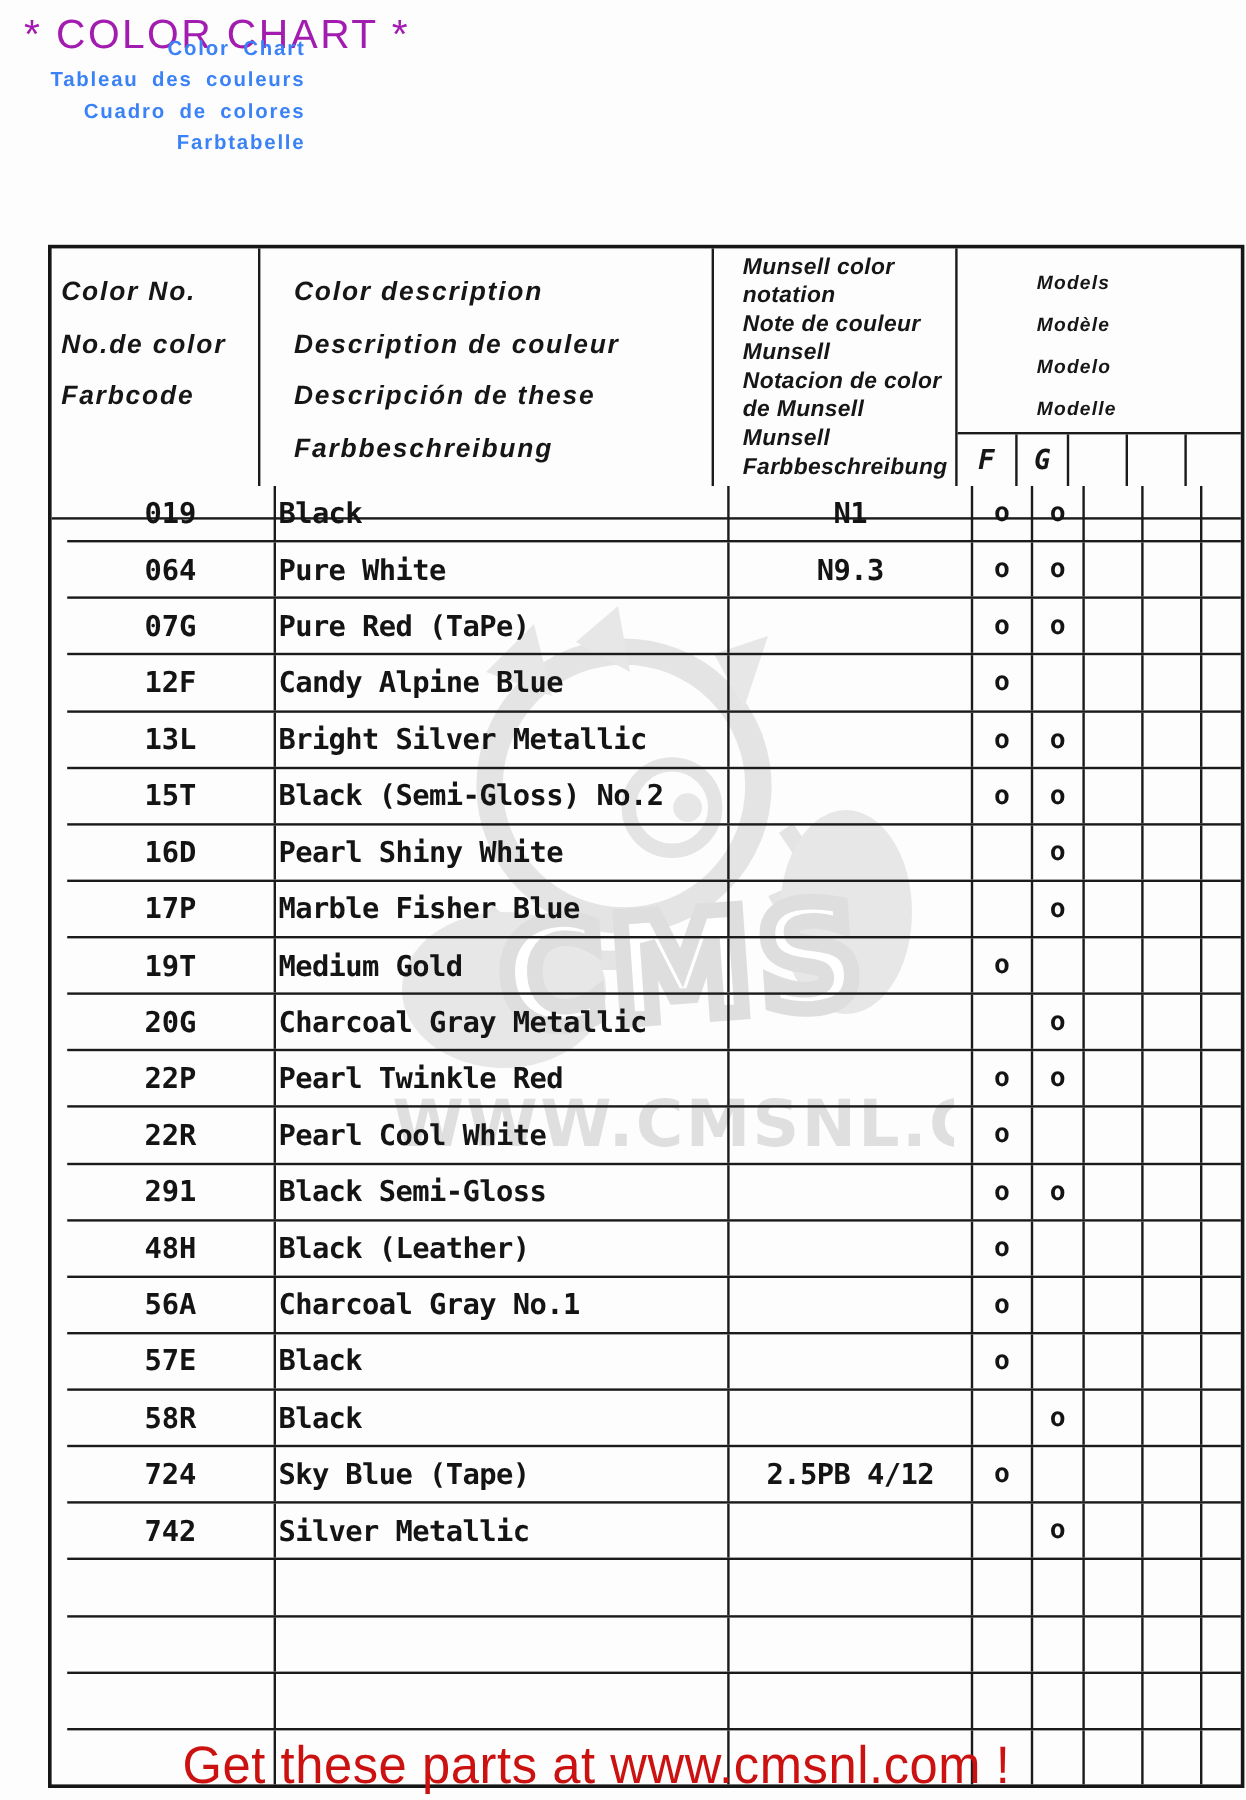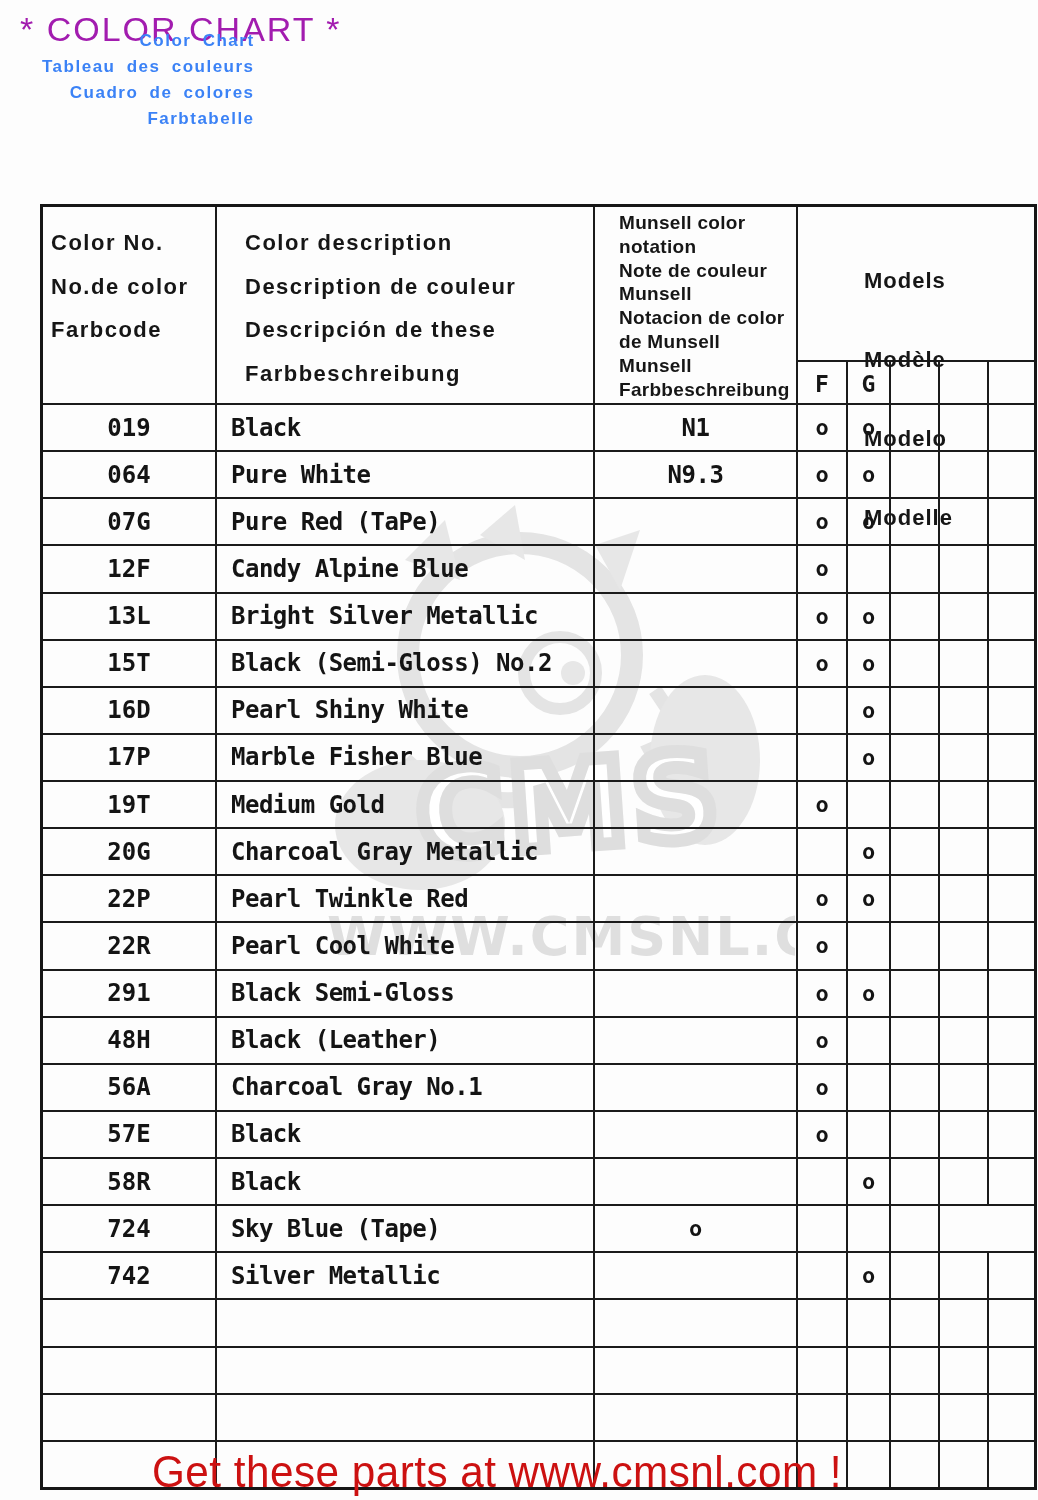--- a/index.html
+++ b/index.html
@@ -13,54 +13,54 @@
   .title-block { position:absolute; left:42px; top:28px; z-index:4; }
   .title-line { font-size:17px; font-weight:700; letter-spacing:1.5px; word-spacing:5px;
                 line-height:26px; color:#3b82f6;text-align:right; }
 
   
   #watermark { position:absolute; left:255px; top:505px; z-index:1; }
 
   
   #color-table { position:absolute; left:40px; top:204px; width:997px; height:1286px;
                  border:3px solid #161616; z-index:2; background:transparent; }
-  #table-header { position:absolute; left:0; top:0; width:991px; height:198px;
-                  border-bottom:2px solid #1b1b1b; }
+  #table-header { position:absolute; left:0; top:0; width:991px; height:226px;
+                  border-bottom:2px solid #1b1b1b;font-style:italic; }
   .h-cell { position:absolute; top:0; height:198px; border-right:2px solid #1b1b1b; }
   .h-col1 { left:0; width:174px; padding:14px 0 0 8px; }
   .h-col2 { left:174px; width:378px; padding:14px 18px 0 28px; }
   .h-col3 { left:552px; width:203px; padding:4px 0 0 8px; }
   .h-line { display:block; font-size:22px; font-weight:700; letter-spacing:1.5px;
             line-height:43.5px; white-space:nowrap; }
   .h-col3 .h-line { font-size:19px; font-weight:700; letter-spacing:0.3px; line-height:23.8px;margin-left:16px; }
   .h-models { position:absolute; left:755px; top:0; width:236px; height:155px;
               border-bottom:2px solid #1b1b1b; padding:12px 0 0 66px; }
-  .h-models .h-line { font-size:22px; line-height:35px; letter-spacing:1px;margin-top:44px; }
+  .h-models .h-line { font-size:16px; line-height:35px; letter-spacing:1px; }
   .h-sub { position:absolute; top:155px; height:43px; border-right:2px solid #1b1b1b;
            display:flex; align-items:center; justify-content:center;
            font-family:"DejaVu Sans Mono", monospace; font-weight:700; font-size:23px; }
   .h-sub.s0 { left:755px; width:50px; }
   .h-sub.s1 { left:805px; width:43px; }
   .h-sub.s2 { left:848px; width:49px; }
   .h-sub.s3 { left:897px; width:49px; }
   .h-sub.s4 { left:946px; width:45px; border-right:none; }
 
   
   #rows { position:absolute; left:0; top:198px; width:991px; bottom:0;
           display:flex; flex-direction:column; }
   .row { flex:1; display:grid;
          grid-template-columns:174px 378px 203px 50px 43px 49px 49px 45px;
-         border-bottom:2px solid #1b1b1b; }
+         border-bottom:2px solid #1b1b1b;margin-left:13px; }
   .row:last-child { border-bottom:none; }
   .cell { border-right:2px solid #1b1b1b; display:flex; align-items:center;
           font-family:"DejaVu Sans Mono", monospace; font-weight:700; font-size:24px;
           color:#141414; white-space:nowrap; overflow:hidden; }
   .cell:last-child { border-right:none; }
   .c-no   { justify-content:center; }
-  .c-desc { justify-content:flex-start; padding-left:14px; letter-spacing:-0.5px; }
+  .c-desc { justify-content:flex-start; padding-left:2px; letter-spacing:-0.5px; }
   .c-mun  { justify-content:center; letter-spacing:-0.5px; }
   .c-mark { justify-content:center; font-size:22px; }
 
   
   #footer-promo { position:absolute; left:152px; top:1447px; z-index:5;
                   font-size:44px; font-weight:500; letter-spacing:0.5px;
                   color:#cc1111; white-space:nowrap; cursor:pointer;
                   transform:scaleX(0.96); transform-origin:left; }
 </style>
 </head>
@@ -300,20 +300,21 @@
     <div class="cell c-mun"></div>
     <div class="cell c-mark"></div>
     <div class="cell c-mark">o</div>
     <div class="cell c-mark"></div>
     <div class="cell c-mark"></div>
     <div class="cell c-mark"></div>
   </div>
         <div class="row">
     <div class="cell c-no">724</div>
     <div class="cell c-desc">Sky Blue (Tape)</div>
+    <div class="cell c-mun">2.5PB 4/12</div>
     <div class="cell c-mark">o</div>
     <div class="cell c-mark"></div>
     <div class="cell c-mark"></div>
     <div class="cell c-mark"></div>
     <div class="cell c-mark"></div>
   </div>
         <div class="row">
     <div class="cell c-no">742</div>
     <div class="cell c-desc">Silver Metallic</div>
     <div class="cell c-mun"></div>

